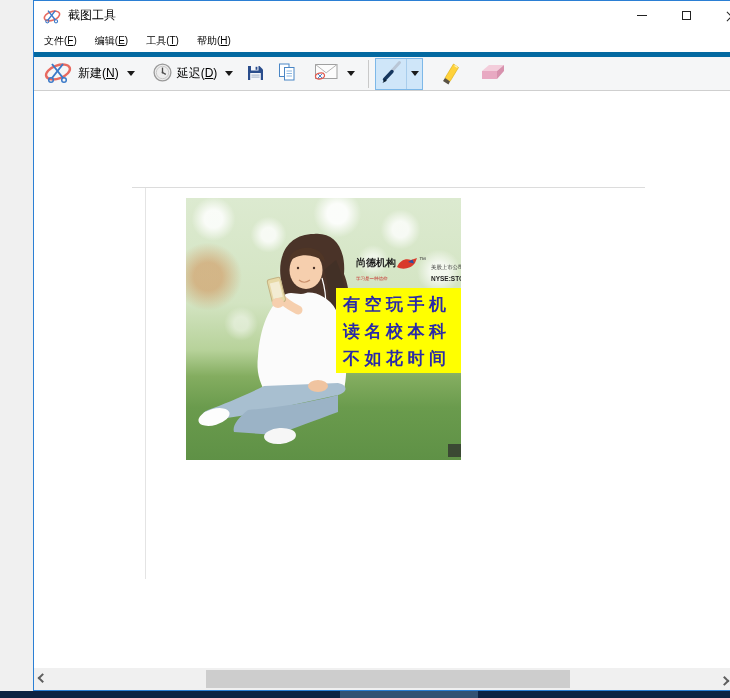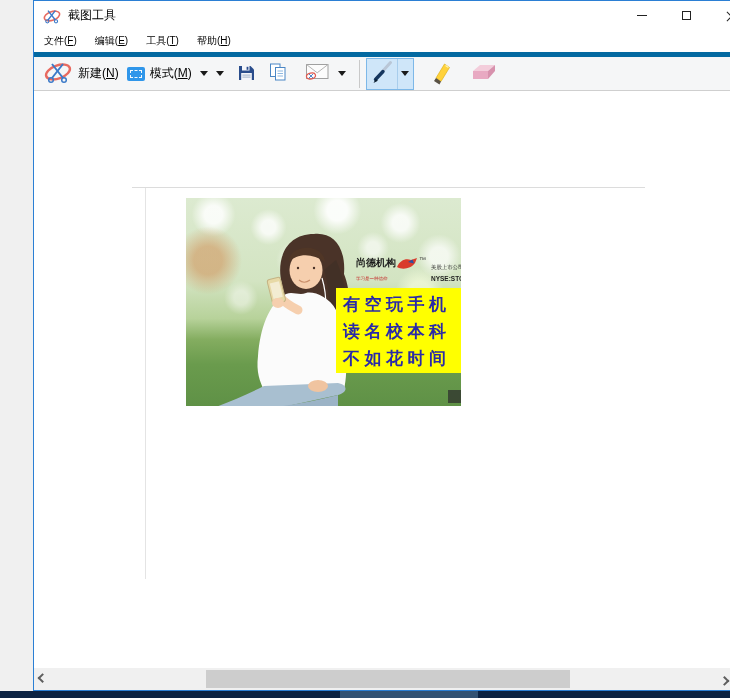--- a/index.html
+++ b/index.html
@@ -68,21 +68,21 @@
   .btn-highlighter { margin-left:12px; } .btn-eraser { margin-left:10px; }
   .mode-icon { position:relative; width:18px; height:14px; background:#2f96ea; border-radius:2px; }
   .mode-icon::after { content:""; position:absolute; inset:3px; border:1px dashed rgba(255,255,255,.95); }
 
   
   .canvas { position:relative; width:699px; height:577px; background:#fff; overflow:hidden; }
   .hline { position:absolute; left:98px; top:96px; width:513px; height:1px; background:#dcdcdc; }
   .vline { position:absolute; left:111px; top:97px; width:1px; height:391px; background:#e4e4e4; }
 
   
-  .ad { position:absolute; left:152px; top:107px; width:275px; height:208px; overflow:hidden; }
+  .ad { position:absolute; left:152px; top:107px; width:275px; height:262px; overflow:hidden; }
   .ad-photo { position:absolute; inset:0;
     background:
       radial-gradient(circle at 8% 30%,  rgba(209,142,84,.55) 0 14px, transparent 34px),
       radial-gradient(circle at 10% 8%,  rgba(255,255,255,.85) 0 9px, transparent 22px),
       radial-gradient(circle at 30% 14%, rgba(255,255,255,.8) 0 7px, transparent 18px),
       radial-gradient(circle at 55% 6%,  rgba(255,255,255,.9) 0 10px, transparent 24px),
       radial-gradient(circle at 78% 12%, rgba(255,255,255,.8) 0 8px, transparent 20px),
       radial-gradient(circle at 92% 28%, rgba(255,255,255,.7) 0 9px, transparent 22px),
       radial-gradient(circle at 68% 24%, rgba(255,255,255,.6) 0 6px, transparent 16px),
       radial-gradient(circle at 40% 30%, rgba(255,255,255,.5) 0 8px, transparent 20px),
@@ -190,28 +190,36 @@
             <ellipse cx="15" cy="12" rx="12.5" ry="6.5" fill="none" stroke="#e86a60" stroke-width="2.4" transform="rotate(-20 15 12)"></ellipse>
             <path d="M9,4 L20,18" stroke="#3a79c8" stroke-width="1.9"></path>
             <path d="M20,4 L9,18" stroke="#3a79c8" stroke-width="1.9"></path>
             <circle cx="8" cy="20" r="2.3" fill="none" stroke="#3a79c8" stroke-width="1.5"></circle>
             <circle cx="21" cy="20" r="2.3" fill="none" stroke="#3a79c8" stroke-width="1.5"></circle>
           </svg>
         </span>
         <span class="tb-label"><span>新建(</span><u>N</u><span>)</span></span>
       </button>
 
-      <button class="tb btn-mode">
-        <span class="mode-icon"></span>
-        <span class="tb-label"><span>模式(</span><u>M</u><span>)</span></span>
-      </button>
       <button class="dd-btn dd-mode">
         <span class="dd-tri"></span>
       </button>
 
+      <button class="tb btn-delay">
+        <span>
+          <svg width="19" height="19" viewBox="0 0 19 19">
+            <circle cx="9.5" cy="9.5" r="8.4" fill="#ededed" stroke="#9a9a9a" stroke-width="1.3"></circle>
+            <circle cx="9.5" cy="9.5" r="6.2" fill="none" stroke="#c9c9c9" stroke-width="1"></circle>
+            <path d="M9.5,9.5 L9.5,4.6" stroke="#4a4a4a" stroke-width="1.3"></path>
+            <path d="M9.5,9.5 L12.8,11.4" stroke="#4a4a4a" stroke-width="1.3"></path>
+            <circle cx="9.5" cy="9.5" r="0.9" fill="#4a4a4a"></circle>
+          </svg>
+        </span>
+        <span class="tb-label"><span>延迟(</span><u>D</u><span>)</span></span>
+      </button>
       <button class="dd-btn dd-delay">
         <span class="dd-tri"></span>
       </button>
 
       <button class="tb btn-save">
         <span>
           <svg width="17" height="17" viewBox="0 0 17 17">
             <path d="M1,2 h11.5 l3.5,3.5 V16 H1 Z" fill="#2a4d8c"></path>
             <rect x="4" y="2" width="7.5" height="4.5" fill="#f4f6fa"></rect>
             <rect x="8.6" y="2.8" width="1.8" height="3" fill="#2a4d8c"></rect>

